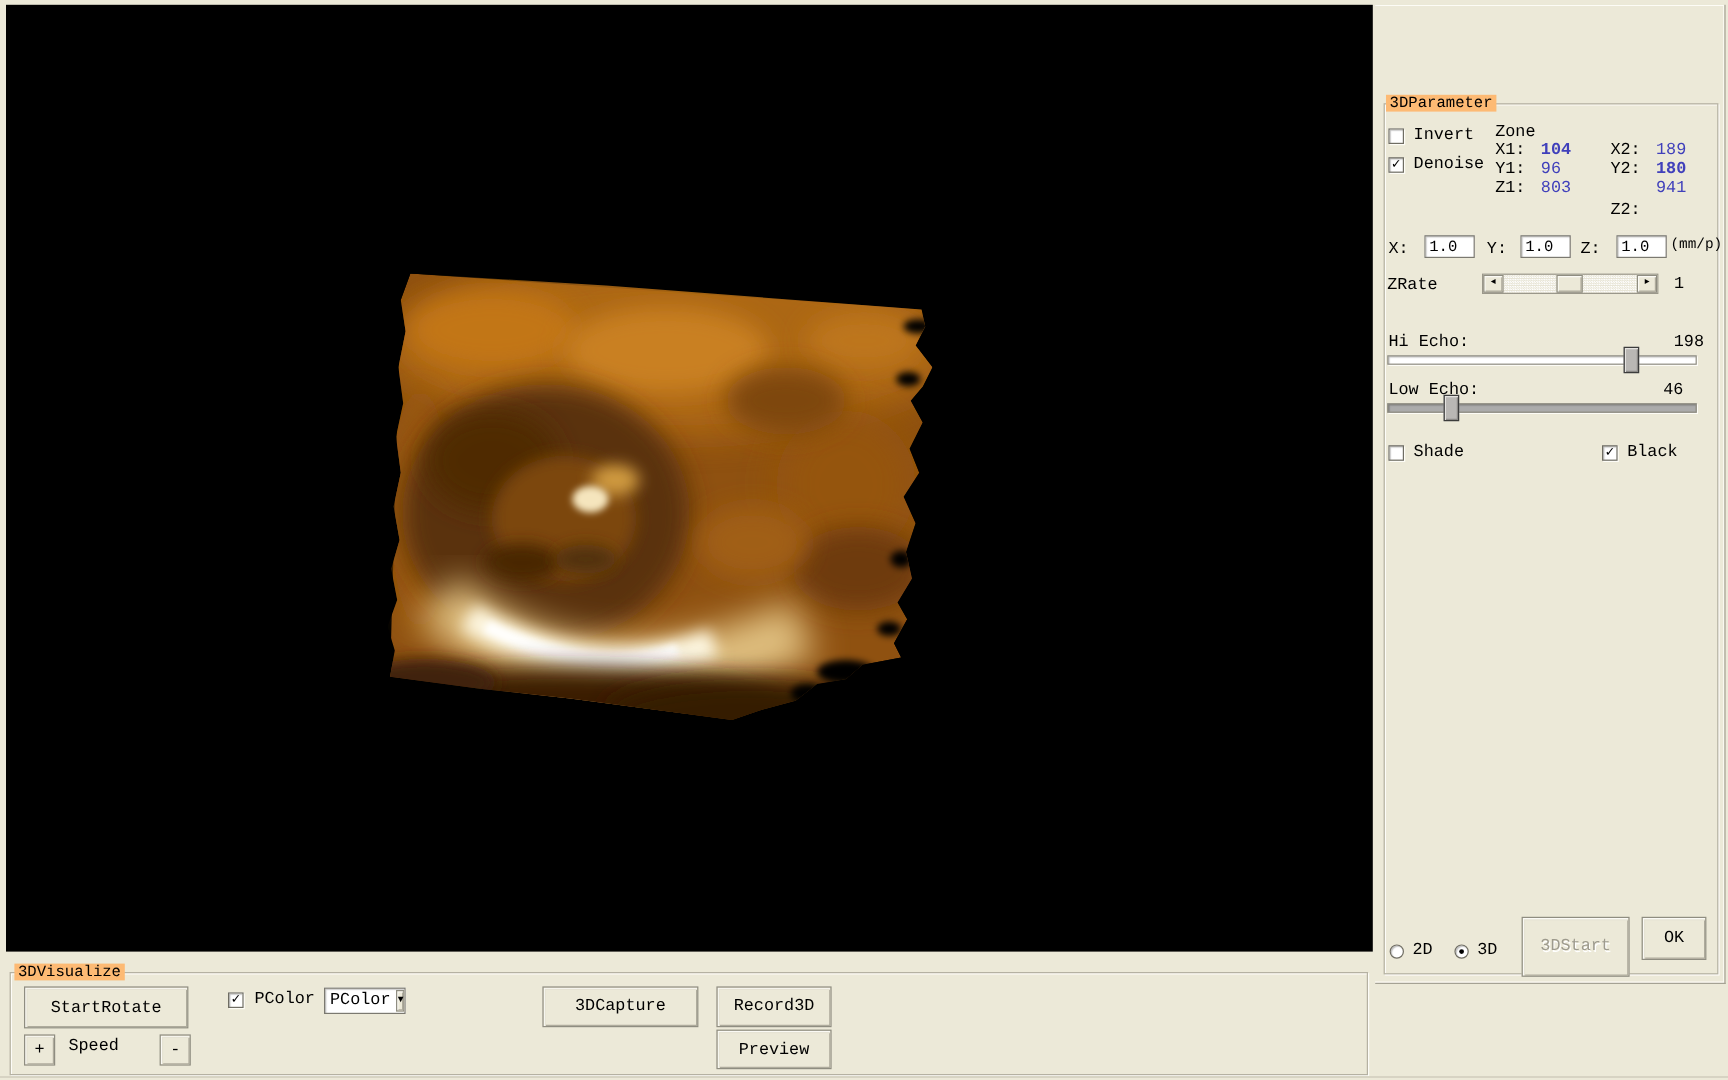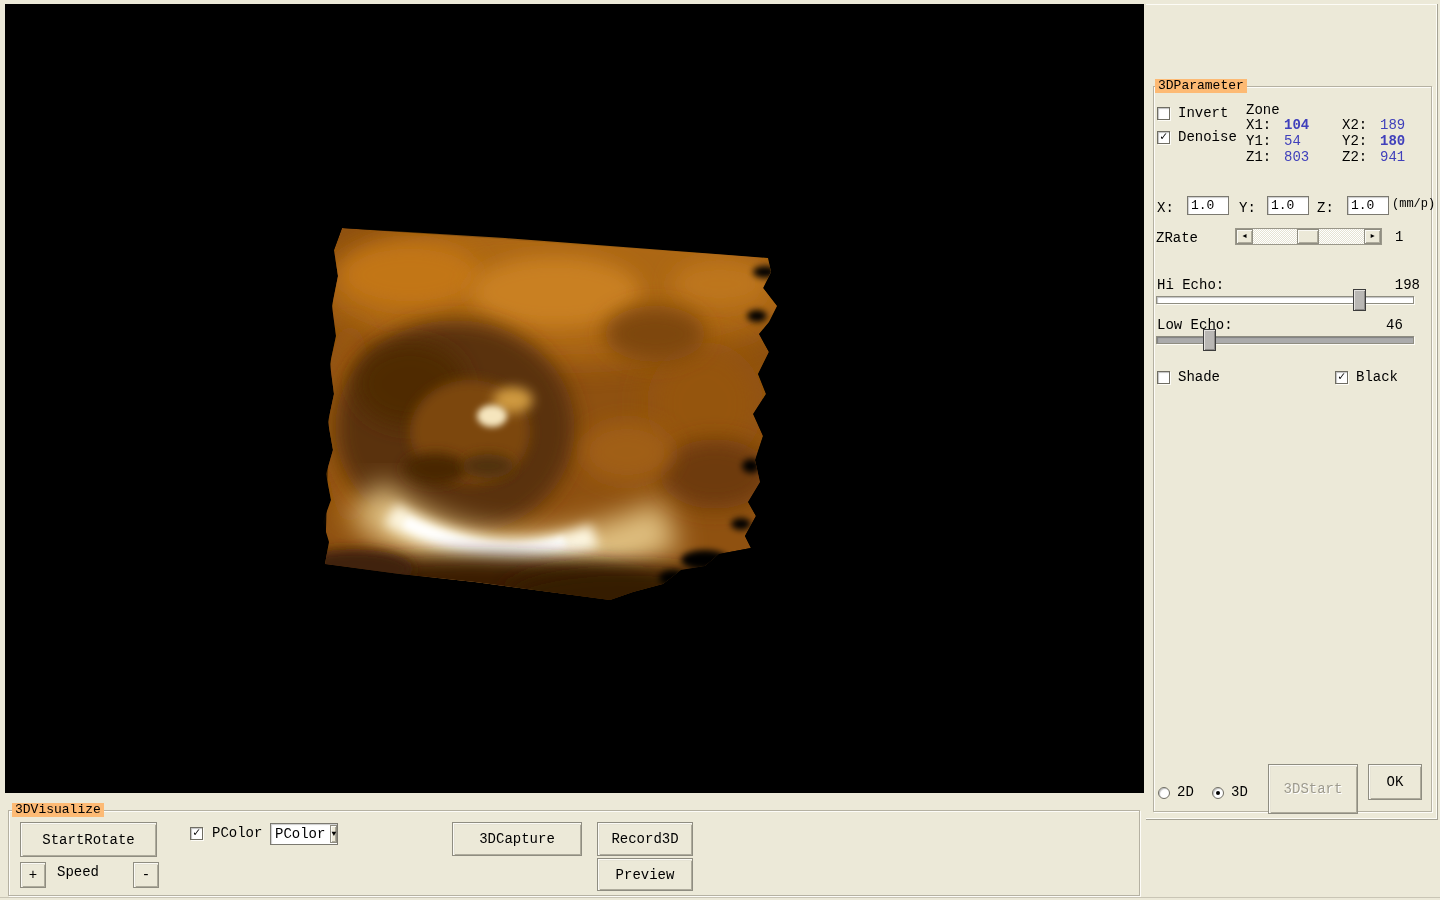--- a/index.html
+++ b/index.html
@@ -206,27 +206,27 @@
   <span class="label" style="left:32px; top:125px;text-align:right;">Denoise</span>
 
   <span class="label" style="left:100px; top:98px;">Zone</span>
 
   <span class="label" style="left:100px; top:113px;">X1:</span>
   <span class="label blue-val" style="left:138px; top:113px;font-weight:bold;">104</span>
   <span class="label" style="left:196px; top:113px;">X2:</span>
   <span class="label blue-val" style="left:234px; top:113px;">189</span>
 
   <span class="label" style="left:100px; top:129px;">Y1:</span>
-  <span class="label blue-val" style="left:138px; top:129px;">54</span>
+  <span class="label blue-val" style="left:138px; top:129px;">96</span>
   <span class="label" style="left:196px; top:129px;">Y2:</span>
   <span class="label blue-val" style="left:234px; top:129px;font-weight:bold;">180</span>
 
   <span class="label" style="left:100px; top:145px;">Z1:</span>
   <span class="label blue-val" style="left:138px; top:145px;">803</span>
-  <span class="label" style="left:196px; top:145px;">Z2:</span>
+  <span class="label" style="left:196px; top:163px;">Z2:</span>
   <span class="label blue-val" style="left:234px; top:145px;">941</span>
 
   <span class="label" style="left:11px; top:196px;">X:</span>
   <input class="textfield" style="left: 41px; top: 192px; width: 42px; height: 19px;" value="1.0">
   <span class="label" style="left:93px; top:196px;">Y:</span>
   <input class="textfield" style="left: 121px; top: 192px; width: 42px; height: 19px;" value="1.0">
   <span class="label" style="left:171px; top:196px;">Z:</span>
   <input class="textfield" style="left: 201px; top: 192px; width: 42px; height: 19px;" value="1.0">
   <span class="label" style="left:246px; top:192px; font-size:12px;">(mm/p)</span>
 

